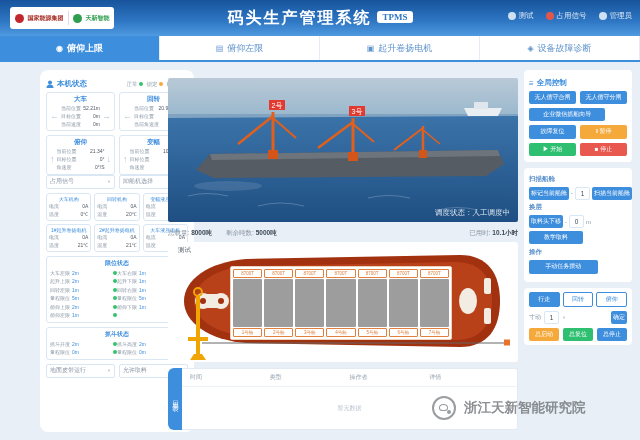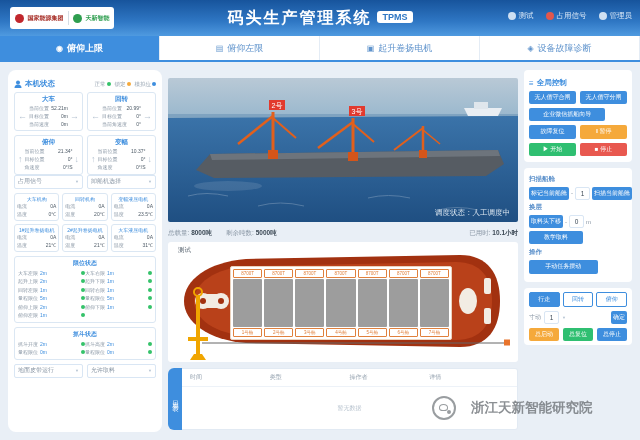--- a/index.html
+++ b/index.html
@@ -1,20 +1,20 @@
 <!DOCTYPE html>
 <html><head>
 <meta charset="utf-8">
 <style>
   *{margin:0;padding:0;box-sizing:border-box;}
   body{width:640px;height:440px;position:relative;overflow:hidden;
        background:#e9eff6;font-family:"Liberation Sans",sans-serif;color:#3b4854;}
   
   .hdr{position:absolute;left:0;top:0;width:640px;height:36px;
-       background:linear-gradient(180deg,#17549c 0%,#2f77c4 60%,#4f9ae0 100%);}
+       background:linear-gradient(180deg,#17549c 0%,#2f77c4 60%,#4f9ae0 100%);font-family:Liberation Serif, serif;}
   .logo-box{position:absolute;left:10px;top:7px;width:104px;height:22px;background:#fff;
        border-radius:3px;display:flex;align-items:center;justify-content:center;gap:4px;font-size:6px;}
   .logo-ico{width:9px;height:9px;border-radius:50%;display:inline-block;}
   .l-red{background:#c1272d;} .l-green{background:#2e9e4f;}
   .logo-t1{color:#a52a22;font-weight:bold;} .logo-t2{color:#2e9e4f;font-weight:bold;}
   .logo-sep{width:1px;height:14px;background:#d6dde4;}
   .hdr-title{position:absolute;left:0;right:0;top:8px;text-align:center;color:#fff;
        font-size:16px;font-weight:bold;letter-spacing:2px;}
   .hdr-title .badge{display:inline-block;background:#fff;color:#2f77c4;font-size:9px;
        font-weight:bold;border-radius:3px;padding:1px 5px;vertical-align:3px;letter-spacing:0;margin-left:6px;}
@@ -23,21 +23,21 @@
   .hico{width:8px;height:8px;border-radius:50%;background:#cfe0f2;display:inline-block;}
   .hico.red{background:#e2574c;}
   
   .nav{position:absolute;left:0;top:36px;width:640px;height:26px;background:#fff;
        border-bottom:2px solid #3e8ede;display:flex;}
   .tab{width:160px;display:flex;align-items:center;justify-content:center;gap:4px;
        color:#5f93cc;font-size:9px;border-right:1px solid #e4ecf5;cursor:pointer;}
   .tab .tico{font-size:8px;}
   .tab.active{background:#3e8ede;color:#fff;font-weight:bold;}
   
-  .panel{position:absolute;background:#fff;border-radius:8px;}
+  .panel{position:absolute;background:#fff;border-radius:8px;margin-left:32px;}
   .sec-h{display:flex;align-items:center;gap:3px;color:#3e8ede;font-size:7.5px;font-weight:bold;margin:4px 0 3px;}
   .sec-h svg{flex:0 0 auto;}
   .dot{width:4px;height:4px;border-radius:50%;display:inline-block;background:#35c26a;}
   .dot.o{background:#f5a93b;} .dot.b{background:#3e8ede;}
   .sel{flex:1;border:1px solid #d9e6f4;border-radius:2px;height:14px;display:flex;align-items:center;
        justify-content:space-between;padding:0 3px;font-size:6px;color:#8a97a5;cursor:pointer;background:#fff;}
   .caret{font-size:4px;color:#b3c2d1;}
   .btn{border:none;border-radius:2px;color:#fff;background:#3e8ede;font-size:6px;
        padding:3px 2px;cursor:pointer;font-family:inherit;line-height:1.2;}
   .btn.orange{background:#f5a93b;} .btn.green{background:#2fbf71;} .btn.red{background:#e8584f;}
@@ -99,21 +99,21 @@
   .btnrow .btn{flex:1;}
   .rlabel{font-size:6.5px;color:#5f93cc;margin:3px 0 3px;font-weight:bold;}
   .inrow{display:flex;align-items:center;gap:2px;margin-bottom:3px;font-size:6px;color:#8a97a5;}
   .inrow .btn{flex:0 0 auto;}
   .chips{display:flex;gap:3px;margin-bottom:4px;}
   .chip{flex:1;border:1px solid #3e8ede;color:#3e8ede;background:#fff;border-radius:2px;
         font-size:6px;padding:2px 0;text-align:center;cursor:pointer;}
   .chip.active{background:#3e8ede;color:#fff;}
   .jogrow{display:flex;align-items:center;gap:3px;font-size:6px;color:#8a97a5;margin-bottom:4px;}
   
-  .wm{position:absolute;left:432px;top:396px;display:flex;align-items:center;gap:15px;
+  .wm{position:absolute;left:432px;top:396px;display:flex;align-items:center;gap:8px;
       color:rgba(110,115,120,.8);font-size:13.5px;font-weight:bold;z-index:9;}
   .wm-logo{width:24px;height:24px;border:2px solid rgba(110,115,120,.7);border-radius:50%;position:relative;}
   .wm-logo i{position:absolute;left:5px;top:6px;width:9px;height:7px;border:1.5px solid rgba(110,115,120,.7);
       border-radius:50% 50% 40% 40%;}
   .wm-logo u{position:absolute;right:3px;bottom:4px;width:4px;height:4px;background:rgba(110,115,120,.7);border-radius:50%;}
 </style>
 </head>
 <body>
 
 <div class="hdr">

